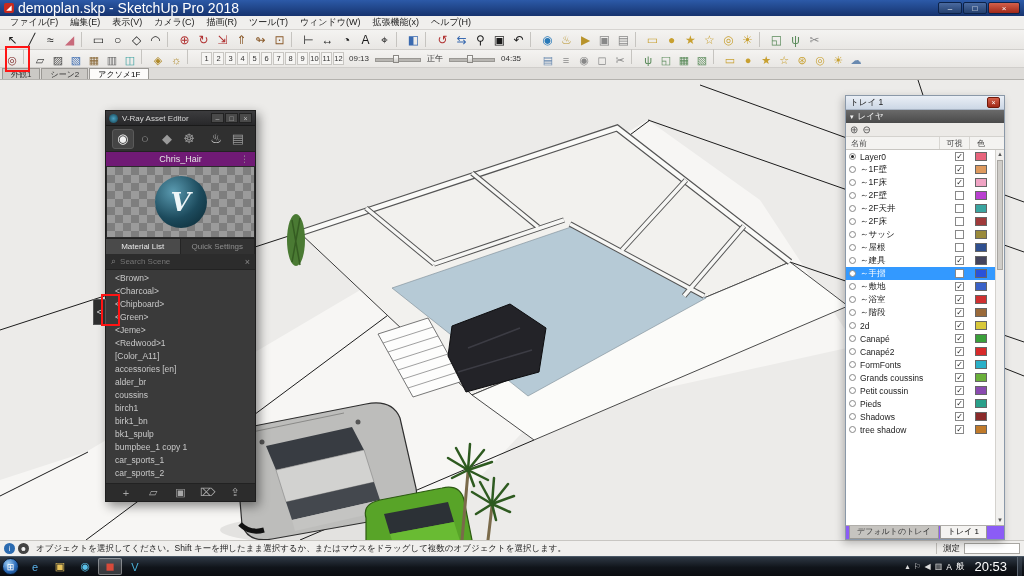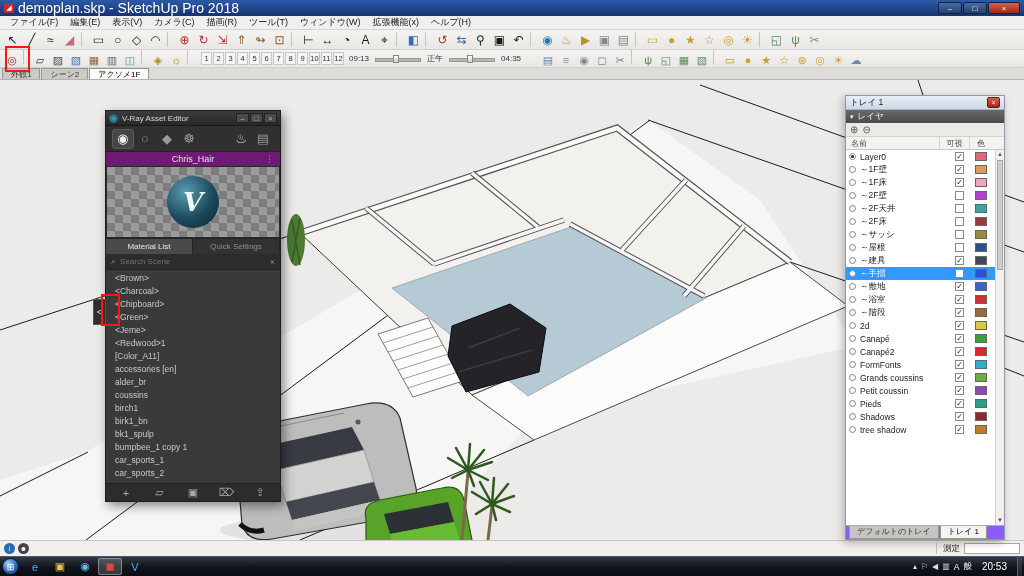--- a/index.html
+++ b/index.html
@@ -28,21 +28,21 @@
 .slider{position:relative;display:inline-block;width:46px;height:9px;margin:0 2px}
 .slider::before{content:"";position:absolute;left:0;right:0;top:4px;height:2px;background:#b8b6b2;border:1px solid #9a9894}
 .sl-thumb{position:absolute;top:1px;left:18px;width:6px;height:8px;background:linear-gradient(#fdfdfc,#cfcdc9);border:1px solid #8a8884}
 
 #scenetabs{position:absolute;left:0;top:68px;width:1024px;height:12px;background:#dedcd9;border-bottom:1px solid #b4b2ae;display:flex;align-items:flex-end;padding-left:2px}
 .scene-tab{padding:0 8px;height:11px;line-height:11px;font-size:8px;background:#cbc9c5;border:1px solid #9a9894;border-bottom:none;margin-right:1px;color:#333}
 .scene-tab.active{background:#fcfbfa;color:#000}
 
 #viewport{position:absolute;left:0;top:80px;width:1024px;height:460px;background:#ecebe9}
 
-#vray{position:absolute;left:105px;top:110px;width:176px;height:392px;background:#3a3a3a;border:1px solid #1e1e1e;box-shadow:3px 4px 10px rgba(0,0,0,.45);z-index:6;display:flex;flex-direction:column}
+#vray{position:absolute;left:105px;top:110px;width:151px;height:392px;background:#3a3a3a;border:1px solid #1e1e1e;box-shadow:3px 4px 10px rgba(0,0,0,.45);z-index:6;display:flex;flex-direction:column}
 .v-title{height:15px;background:linear-gradient(#3c3c3e,#28282a);display:flex;align-items:center;padding:0 3px;color:#d8d8d8;font-size:8px;border-bottom:1px solid #1a1a1a}
 .v-logo{width:9px;height:9px;border-radius:50%;background:radial-gradient(#4aa0c0,#114050);margin-right:4px;display:inline-block}
 .v-btns{margin-left:auto;display:flex}
 .v-wb{width:13px;height:10px;margin-left:1px;display:flex;align-items:center;justify-content:center;font-size:7px;color:#bbb;background:#4a4a4a;border:1px solid #222}
 .v-tabs{height:26px;background:#303030;display:flex;align-items:center;padding:0 6px;border-bottom:1px solid #222}
 .vtab{display:inline-flex;width:22px;height:20px;align-items:center;justify-content:center;font-size:13px;color:#9a9a9a;border-radius:3px}
 .vtab.active{color:#fff;background:#454545;border:1px solid #5a5a5a}
 .vtab.small{width:20px;height:16px;font-size:11px}
 .v-tabs-right{margin-left:auto;display:flex}
 .v-matname{height:14px;background:#701a75;color:#e4e4e4;font-size:9px;display:flex;align-items:center;justify-content:center;position:relative}
@@ -100,21 +100,21 @@
 .measure-box{width:56px;height:11px;background:#fff;border:1px solid #a8a6a2;margin-left:4px}
 
 #taskbar{position:absolute;left:0;top:556px;width:1024px;height:20px;background:linear-gradient(#2e3844,#10141a 55%,#0a0c10);border-top:1px solid #4a5866;display:flex;align-items:center;padding:0 2px;z-index:8}
 .orb{width:17px;height:17px;border-radius:50%;background:radial-gradient(circle at 35% 30%,#9ecef4,#2a6ab8 55%,#123a6a);border:1px solid #081a30;display:flex;align-items:center;justify-content:center;color:#fff;font-size:9px;margin-right:4px}
 #taskApps{display:flex;height:20px;align-items:center}
 .tb-app{width:24px;height:17px;margin-right:1px;display:flex;align-items:center;justify-content:center;border-radius:2px;font-size:11px}
 .tb-app.active{background:rgba(255,255,255,.18);border:1px solid rgba(255,255,255,.35)}
 #sysTray{margin-left:auto;display:flex;align-items:center;gap:4px;color:#e8e8e8}
 .sys-ico{font-size:8px;color:#dcdcdc}
 .ime{font-size:8.5px;color:#fff}
-.clock{font-size:10px;color:#fff;margin:16px 6px}
+.clock{font-size:13px;color:#fff;margin:16px 6px}
 .show-desktop{width:5px;height:20px;background:linear-gradient(#3a4450,#1a2028);border-left:1px solid #5a6470}
 
 .annot{position:absolute;border:2px solid #ff1414;z-index:20;background:transparent}
 #annot1{left:5px;top:46px;width:25px;height:26px}
 #annot2{left:101px;top:294px;width:19px;height:32px}
 </style>
 </head>
 <body>
 
 <div class="titlebar">
@@ -546,20 +546,21 @@
     </div>
   </div>
   <div id="trayTabs">
       <div class="tray-tab">デフォルトのトレイ</div>
       <div class="tray-tab active">トレイ 1</div>
     </div>
 </div>
 
 <div id="statusbar">
   <span id="sbIcons"><span class="sb-ico" style="background: rgb(42, 106, 176);">ℹ</span><span class="sb-ico" style="background: rgb(68, 68, 68);">☻</span></span>
+  <span class="sb-msg">オブジェクトを選択してください。Shift キーを押したまま選択するか、またはマウスをドラッグして複数のオブジェクトを選択します。</span>
   <span class="sb-right">
     <span class="sb-sep"></span>
     <span>測定</span>
     <span class="measure-box"></span>
   </span>
 </div>
 
 <div id="taskbar">
   <div class="orb">⊞</div>
   <div id="taskApps">

